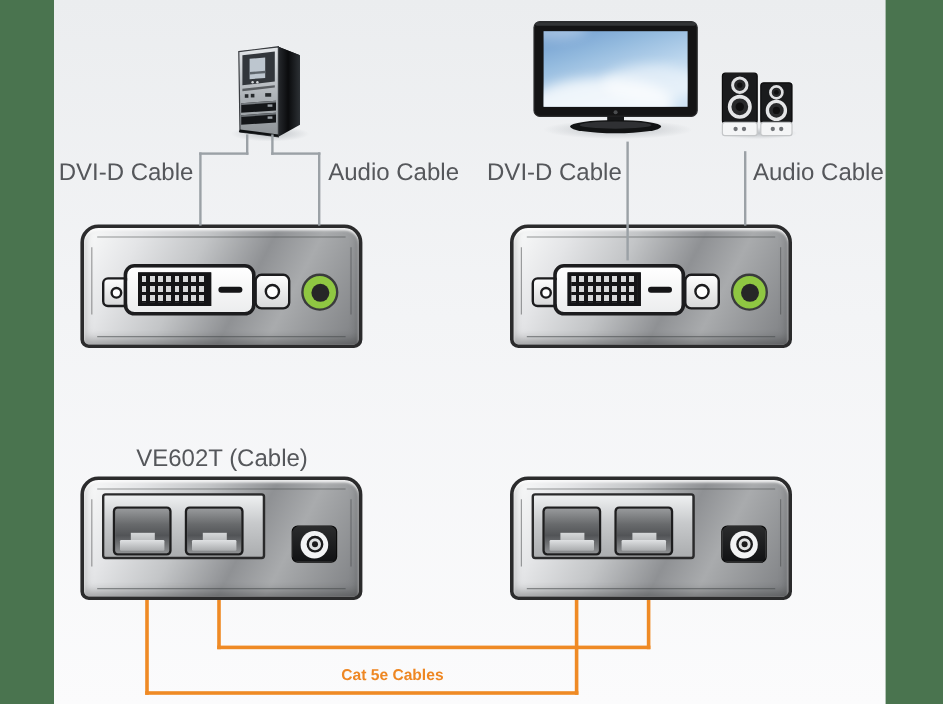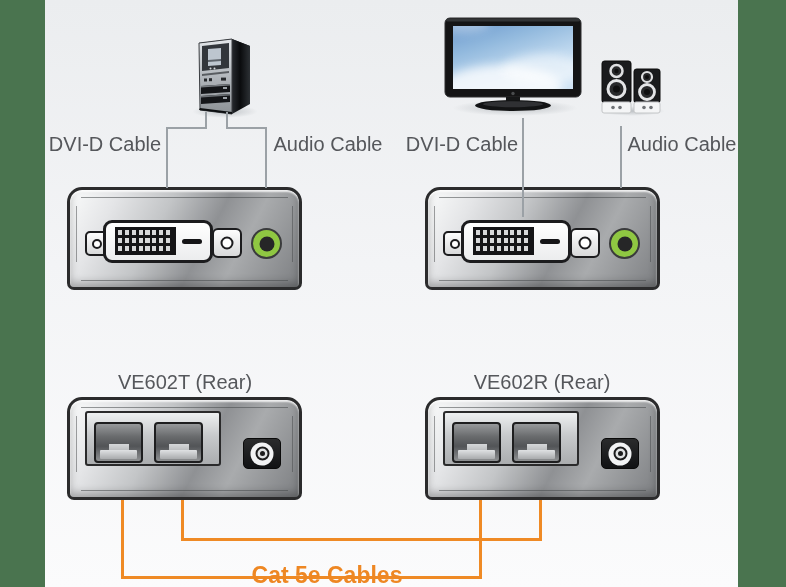--- a/index.html
+++ b/index.html
@@ -11,21 +11,21 @@
   .greenbar.right{left:738px;width:48px;}
 
   .shadow{position:absolute;border-radius:50%;
           background:radial-gradient(ellipse at center,rgba(110,118,125,.38) 0%,rgba(110,118,125,0) 70%);}
 
   .gline{position:absolute;background:#9ba1a6;z-index:5;}
   .oline{position:absolute;background:#ef8a25;z-index:5;}
 
   .lbl{position:absolute;font-size:20px;line-height:22px;color:#55575b;
        transform:translateX(-50%);white-space:nowrap;z-index:6;text-align:center;}
-  .lbl.cat{font-size:23px;font-weight:bold;color:#ee8723;margin-top:12px;}
+  .lbl.cat{font-size:13px;font-weight:bold;color:#ee8723;}
 
   
   .dev{position:absolute;width:235px;height:103px;box-sizing:border-box;z-index:3;
        border:3px solid #2b2b2c;border-radius:15px 15px 7px 7px;
        background:linear-gradient(118deg,#fafbfb 0%,#e4e5e7 18%,#c3c5c7 38%,#8f9194 58%,#a9abad 72%,#7d7f82 100%);
        box-shadow:inset 0 2px 2px rgba(255,255,255,.85), inset 0 -4px 8px rgba(0,0,0,.28);}
   .seam-h{position:absolute;left:11px;right:11px;height:0;border-top:1.5px solid rgba(70,72,74,.55);}
   .seam-h.top{top:7px}.seam-h.bottom{bottom:6px}
   .seam-v{position:absolute;top:16px;height:56px;width:0;border-left:1.5px solid rgba(70,72,74,.5);}
   .seam-v.l{left:6px}.seam-v.r{right:6px}
@@ -215,22 +215,21 @@
     <div class="dvi">
       <div class="pins"></div>
       <div class="blade"></div>
     </div>
     <div class="audio">
         <div class="audio-hole"></div>
       </div>
   </div>
 
 
-  <div class="lbl" style="left:185px;top:371px">VE602T (Rear)</div>
-  <div class="lbl" style="left:542px;top:371px">VE602R (Rear)</div>
+  <div class="lbl" style="left:185px;top:371px">VE602T (Cable)</div>
 
   <div class="dev" style="left:67px;top:397px">
     <div class="seam-h top"></div>
     <div class="seam-h bottom"></div>
     <div class="seam-v l"></div>
     <div class="seam-v r"></div>
     <div class="rjpanel">
       <div class="rj45 j1">
         <div class="slot-tab"></div>
         <div class="slot-wide"></div>

